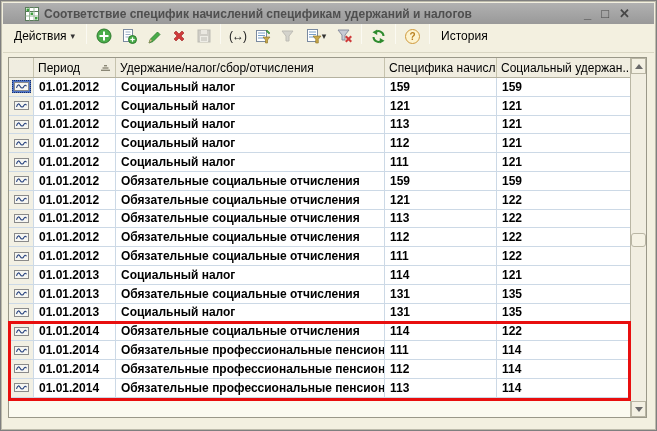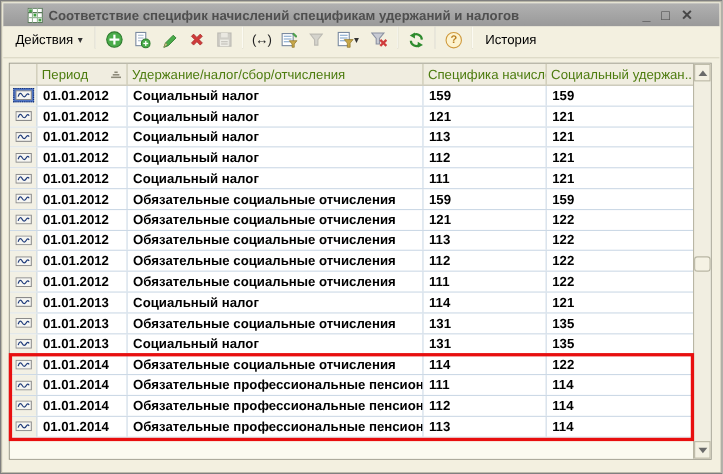--- a/index.html
+++ b/index.html
@@ -57,21 +57,21 @@
   
   .table-wrap{
     position:absolute; left:7px; top:56px; width:639px; height:361px;
     background:#fbfaf0; border:1px solid #9a9889;
     display:flex; flex-direction:column;
   }
   .grid-area{ position:absolute; left:0; top:0; right:16px; bottom:0; display:flex; flex-direction:column; }
   .thead{
     height:20px; flex:none; display:flex;
     background:#f0ede0; border-bottom:1px solid #b5b2a0;
-    font-size:12px; color:#4d7c0f;
+    font-size:12px; color:#000000;
   }
   .th{
     display:flex; align-items:center; padding:0 4px;
     border-right:1px solid #c6c3ae; white-space:nowrap; overflow:hidden;
   }
   .tbody{ flex:1; background:#fff; overflow:hidden;font-weight:bold; }
   .trow{ height:18.8px; display:flex; border-bottom:1px solid #ccd9e6; font-size:12px; color:#000; }
   .cell{
     display:flex; align-items:center; padding:0 5px;
     border-right:1px solid #ccd9e6; white-space:nowrap; overflow:hidden;

